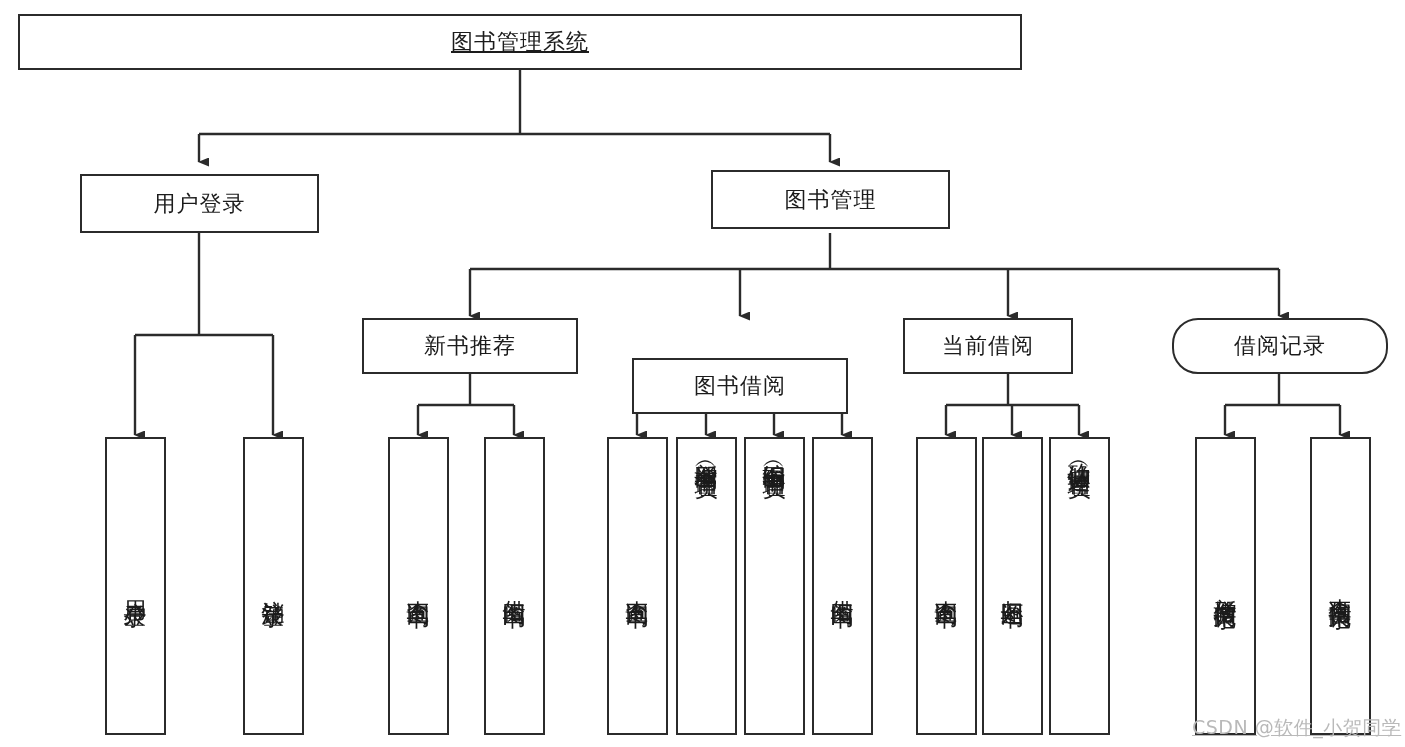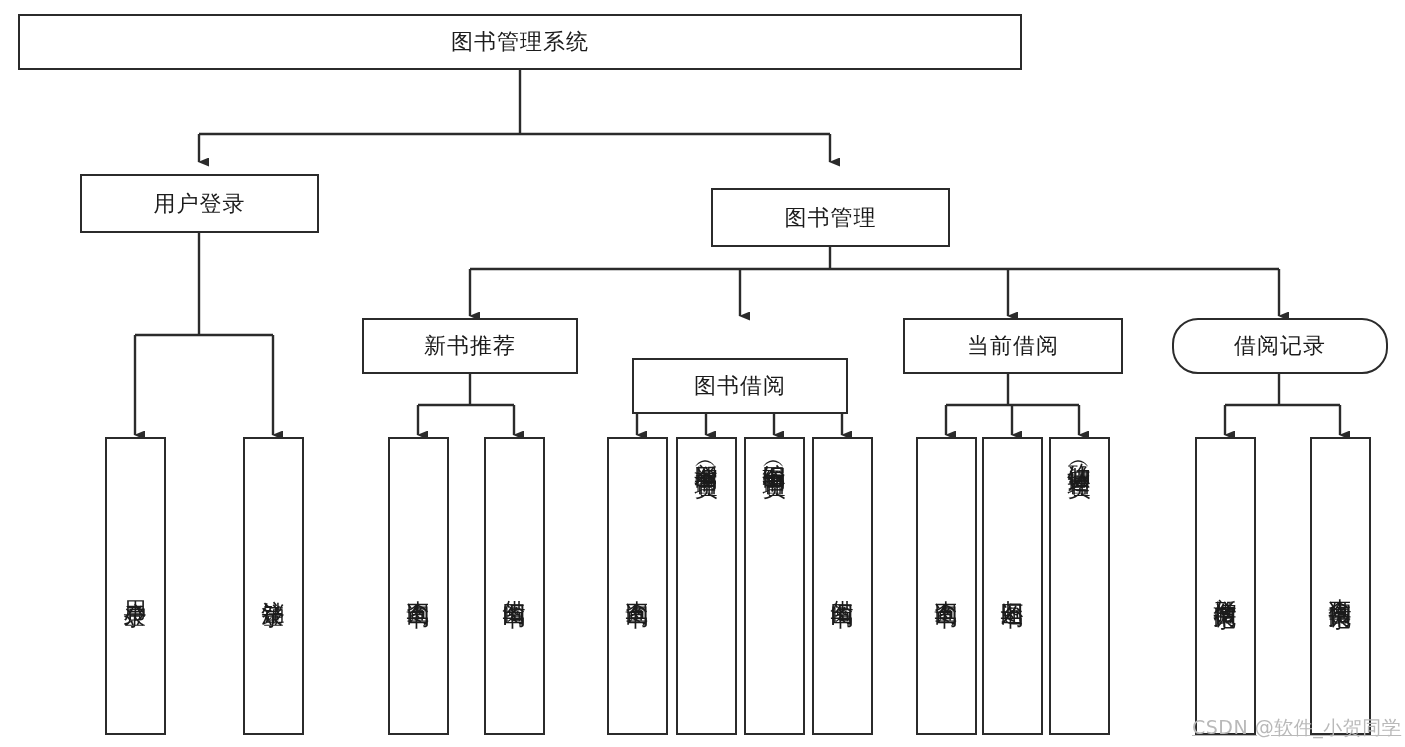--- a/index.html
+++ b/index.html
@@ -111,28 +111,28 @@
       <path d="M1012,405 L1012,435" marker-end="url(#arw)"></path>
       <path d="M1079,405 L1079,435" marker-end="url(#arw)"></path>
 
       <path d="M1279,374 L1279,405"></path>
       <path d="M1225,405 L1340,405"></path>
       <path d="M1225,405 L1225,435" marker-end="url(#arw)"></path>
       <path d="M1340,405 L1340,435" marker-end="url(#arw)"></path>
     </g>
   </svg>
 
-  <div class="node h" style="left:18px; top:14px; width:1004px; height:56px;">图书管理系统</div>
+  <div class="node h" style="left:18px; top:14px; width:1004px; height:56px;text-decoration:underline;">图书管理系统</div>
 
   <div class="node h" style="left:80px; top:174px; width:239px; height:59px;">用户登录</div>
-  <div class="node h" style="left:711px; top:188px; width:239px; height:59px;">图书管理</div>
+  <div class="node h" style="left:711px; top:170px; width:239px; height:59px;">图书管理</div>
 
   <div class="node h" style="left:362px; top:318px; width:216px; height:56px;">新书推荐</div>
   <div class="node h" style="left:632px; top:318px; width:216px; height:56px;margin-top:40px;">图书借阅</div>
-  <div class="node h" style="left:903px; top:318px; width:220px; height:56px;">当前借阅</div>
+  <div class="node h" style="left:903px; top:318px; width:170px; height:56px;">当前借阅</div>
   <div class="node h" style="left:1172px; top:318px; width:216px; height:56px;border-radius:26px;">借阅记录</div>
 
   <div class="node v" style="left:105px; top:437px; width:61px; height:298px;">用户登录</div>
   <div class="node v" style="left:243px; top:437px; width:61px; height:298px;">注销登录</div>
 
   <div class="node v" style="left:388px; top:437px; width:61px; height:298px;">查询图书</div>
   <div class="node v" style="left:484px; top:437px; width:61px; height:298px;">借阅图书</div>
 
   <div class="node v" style="left:607px; top:437px; width:61px; height:298px;">查询图书</div>
   <div class="node v top" style="left:676px; top:437px; width:61px; height:298px;">新增图书（管理员）</div>

